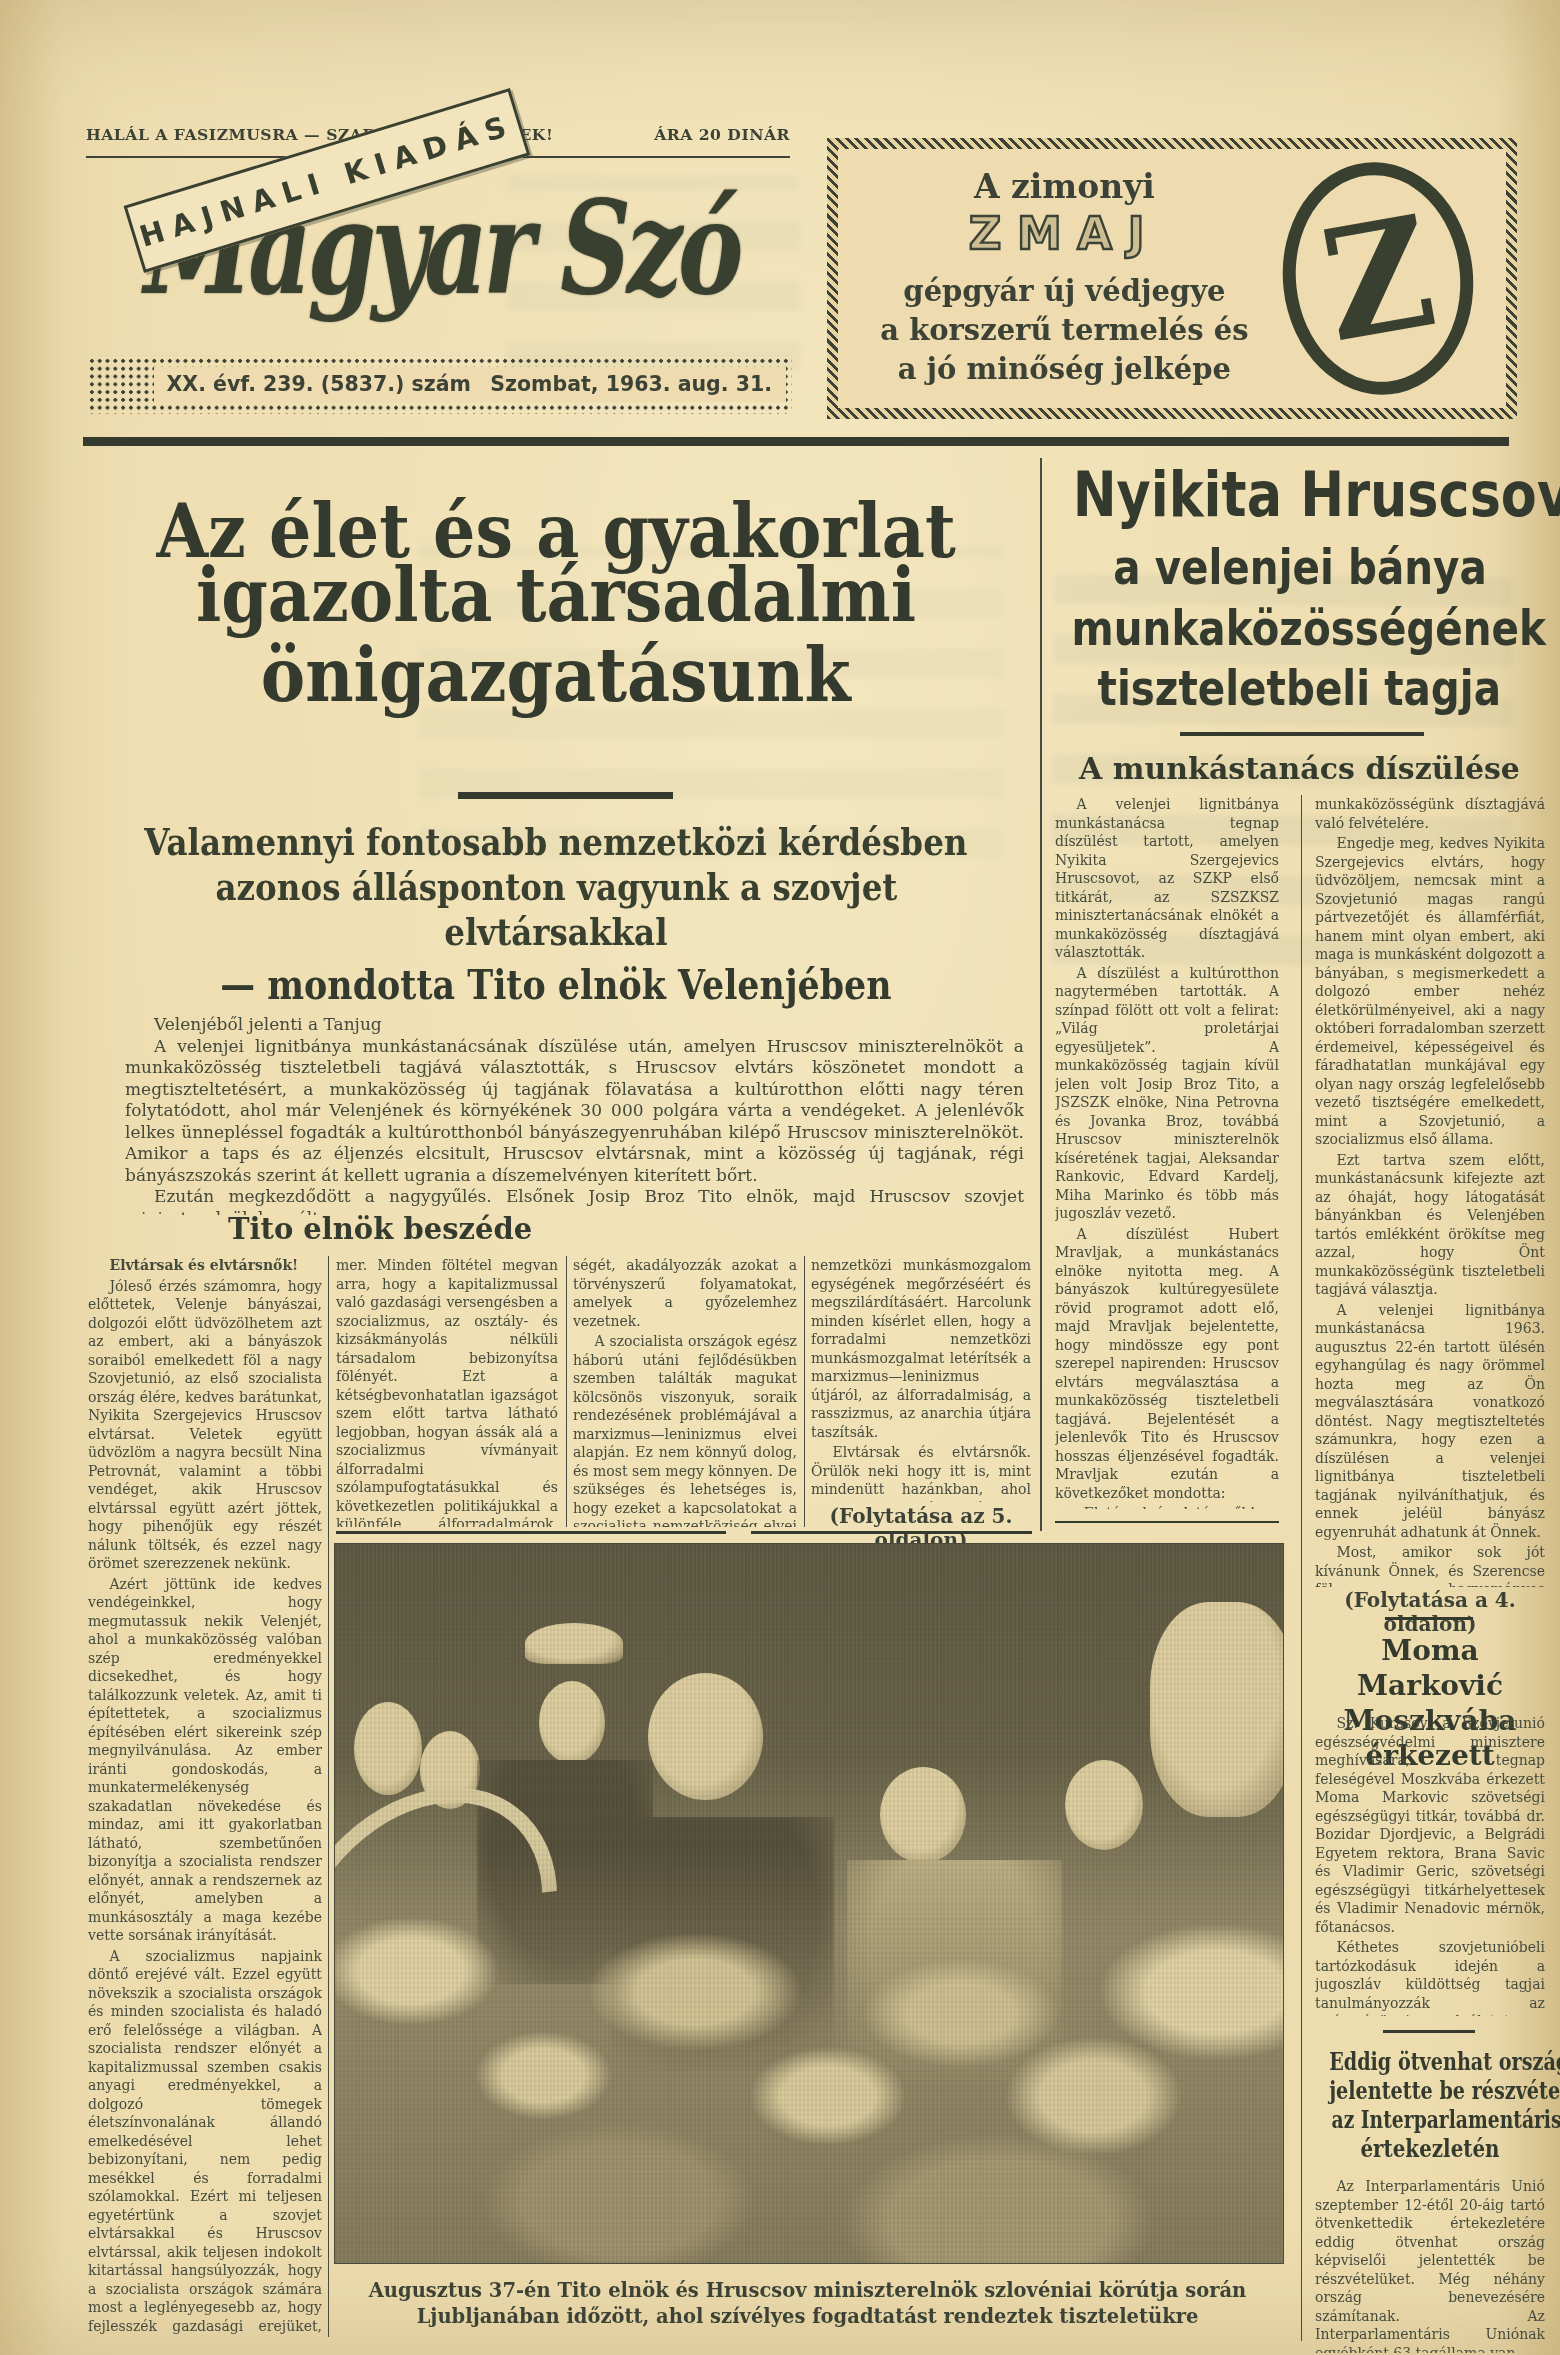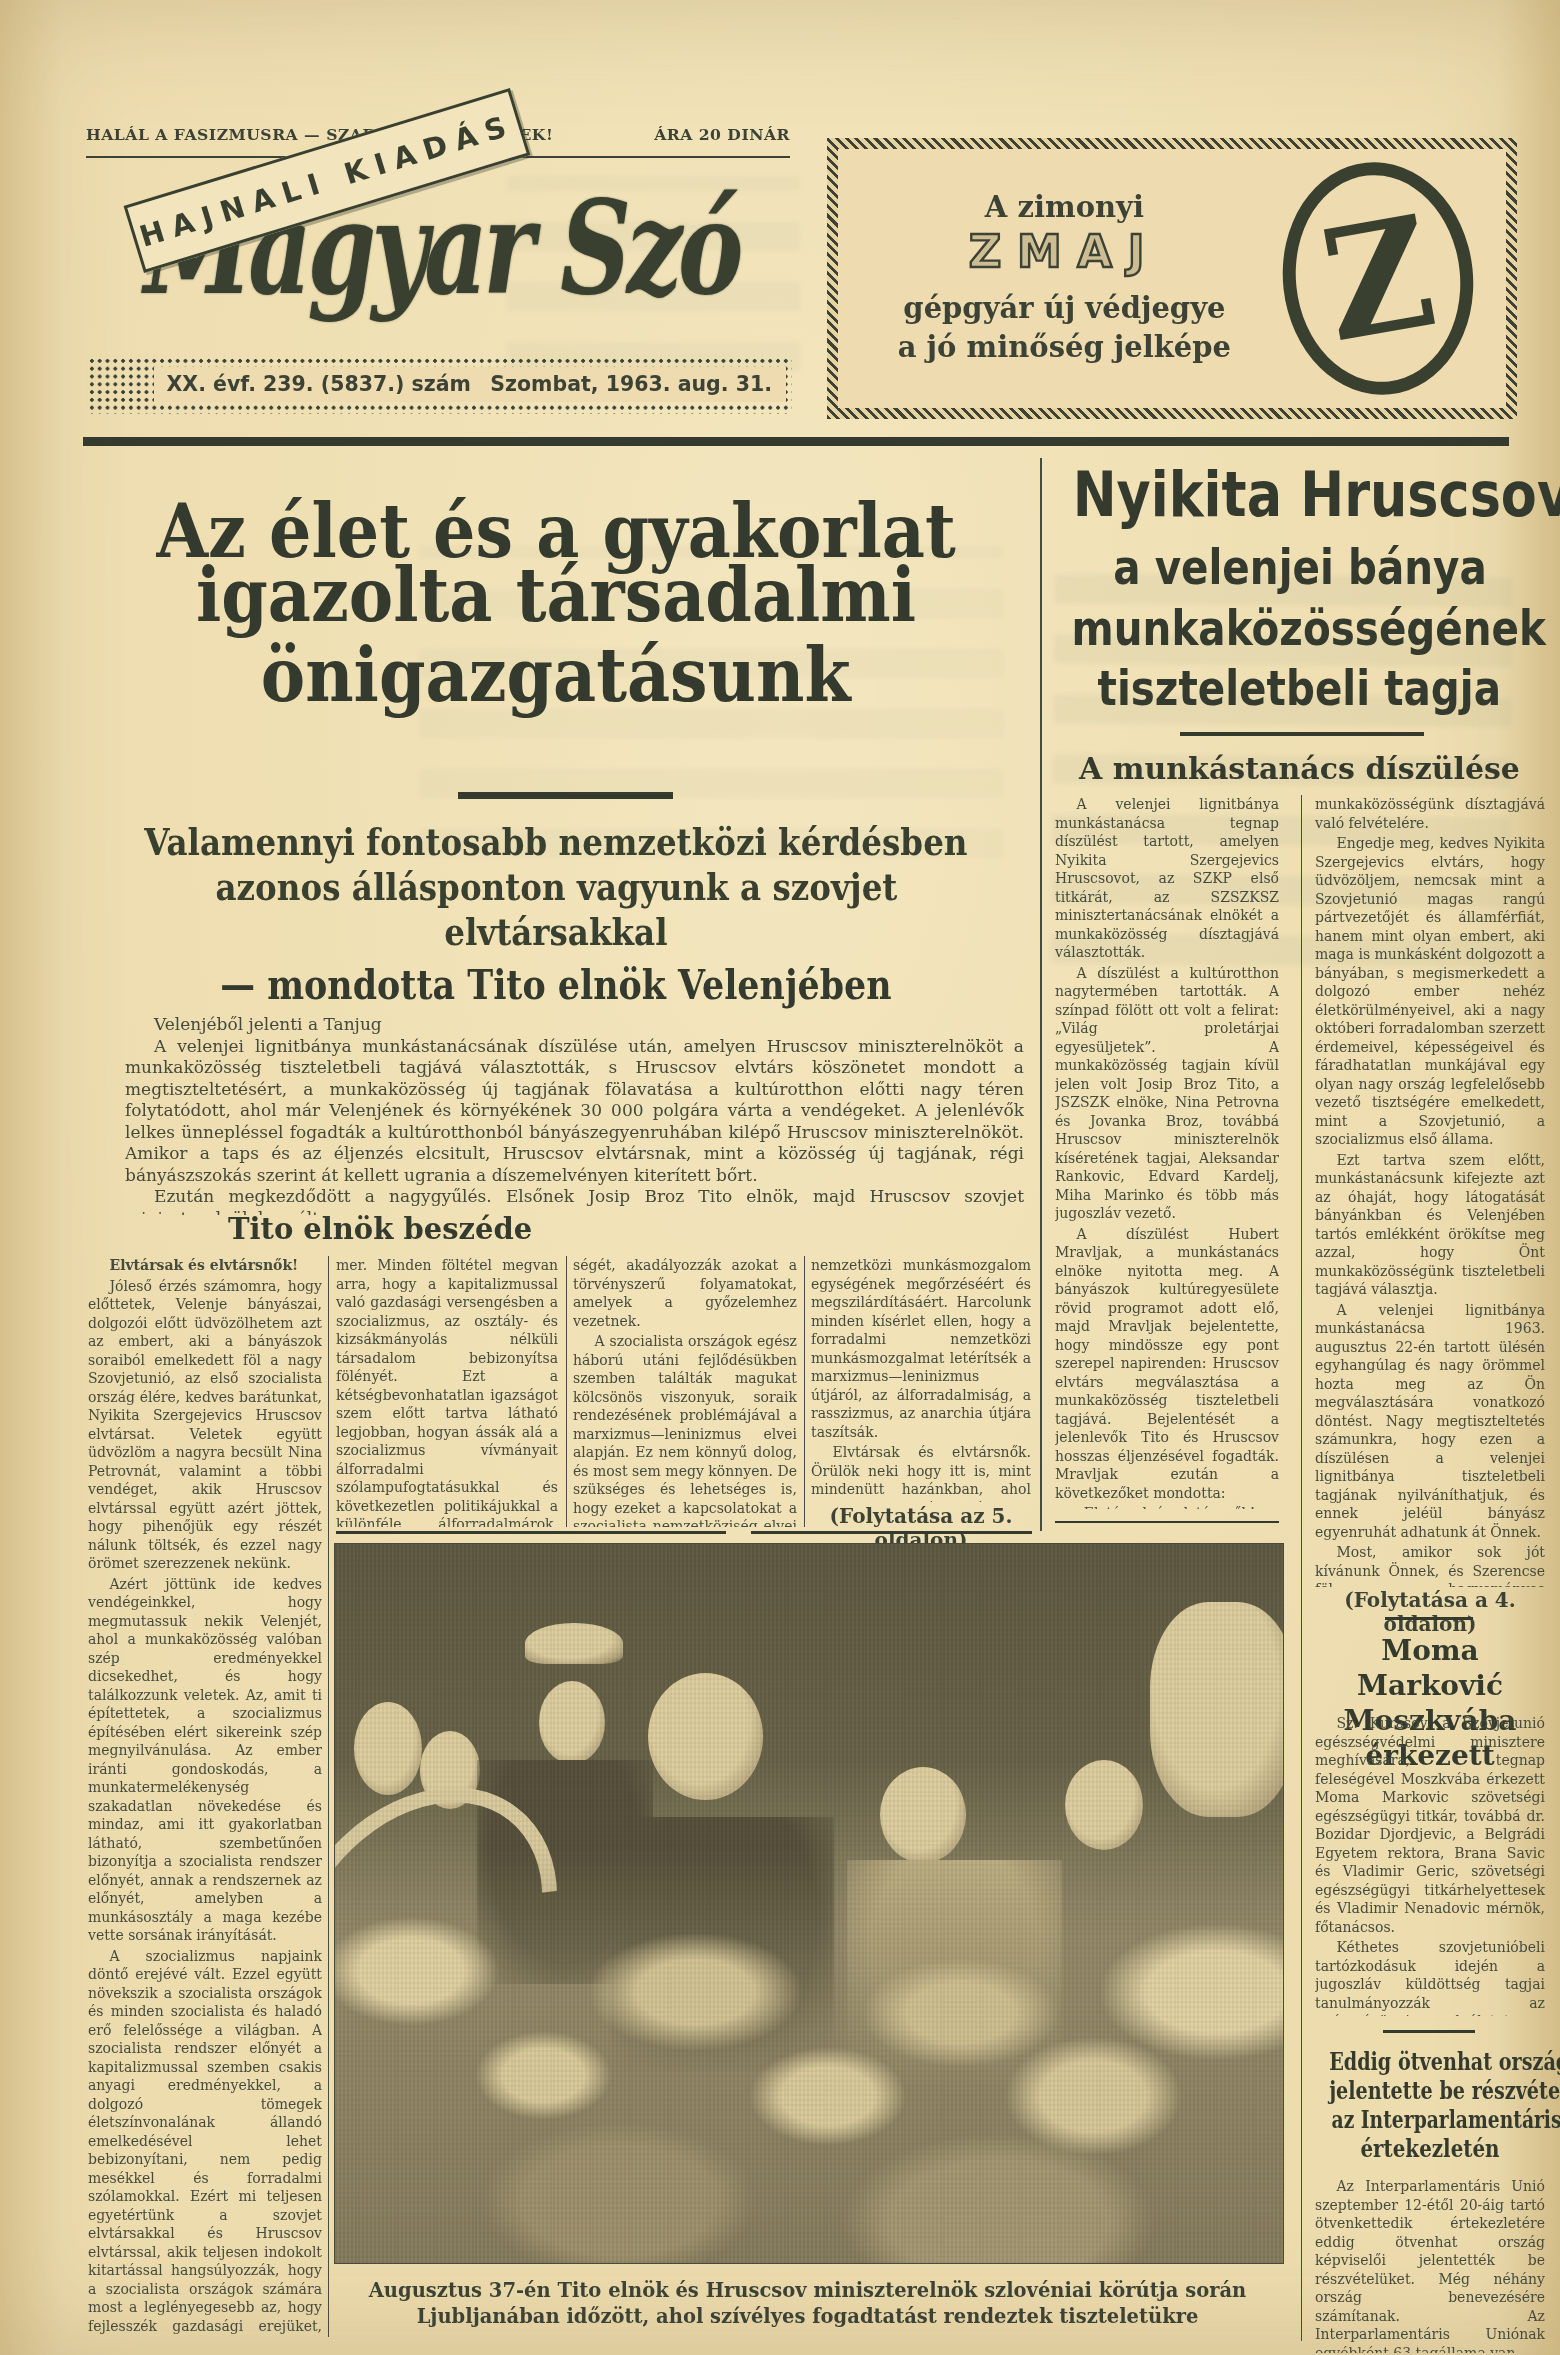--- a/index.html
+++ b/index.html
@@ -33,21 +33,21 @@
     background-size:7.8px 7.8px;background-position:2px 2px;}
   .datebox{position:absolute;top:11.7px;height:35px;background:#eedcb0;display:flex;align-items:center;justify-content:center;
     padding:0 13.7px;}
   .datebox span{font-family:"DejaVu Sans",sans-serif;font-weight:bold;font-size:20.5px;white-space:nowrap;}
   
   .adbox{left:827px;top:138px;width:690px;height:281px;
     background:repeating-linear-gradient(45deg,#3c4336 0 2.9px,#e6d3a0 2.9px 6.8px);}
   .adinner{position:absolute;left:10.7px;top:10.7px;right:10.7px;bottom:10.7px;background:#eedcb0;
     display:flex;align-items:center;}
   .adtext{flex:1;text-align:center;padding-left:13.7px;}
-  .ad-line1{font-size:29px;font-weight:bold;margin-bottom:1px;}
+  .ad-line1{font-size:33px;font-weight:bold;margin-bottom:1px;}
   .ad-brand{font-family:"DejaVu Sans",sans-serif;font-weight:bold;font-size:45px;letter-spacing:15.6px;
     color:#cdbd92;-webkit-text-stroke:2.4px #3c4336;margin-bottom:11.7px;}
   .ad-line{font-size:29px;font-weight:bold;line-height:1.35;}
   .zcircle{width:164px;height:207px;border:13.7px solid #39402f;border-radius:50%;margin:0 33px 0 5.9px;
     display:flex;align-items:center;justify-content:center;transform:rotate(-6deg);background:rgba(238,220,176,.6);}
   .zcircle span{font-family:"DejaVu Serif",serif;font-weight:bold;font-size:146px;line-height:1;
     transform:rotate(-4deg) scaleY(1.05);color:#39402f;}
   
   .hrule{background:#343b2e;}
   .vrule{background:#464d3f;width:2px;}
@@ -135,20 +135,21 @@
       <span>Szombat, 1963. aug. 31.</span>
     </div>
   </div>
 
   <div class="abs adbox">
     <div class="adinner">
       <div class="adtext">
         <div class="ad-line1">A zimonyi</div>
         <div class="ad-brand">ZMAJ</div>
         <div class="ad-line">gépgyár új védjegye</div>
+        <div class="ad-line">a korszerű termelés és</div>
         <div class="ad-line">a jó minőség jelképe</div>
       </div>
       <div class="zcircle">
         <span>Z</span>
       </div>
     </div>
   </div>
 
   <div class="abs hrule" style="left:83px;top:437px;width:1426px;height:8.8px;"></div>
 

